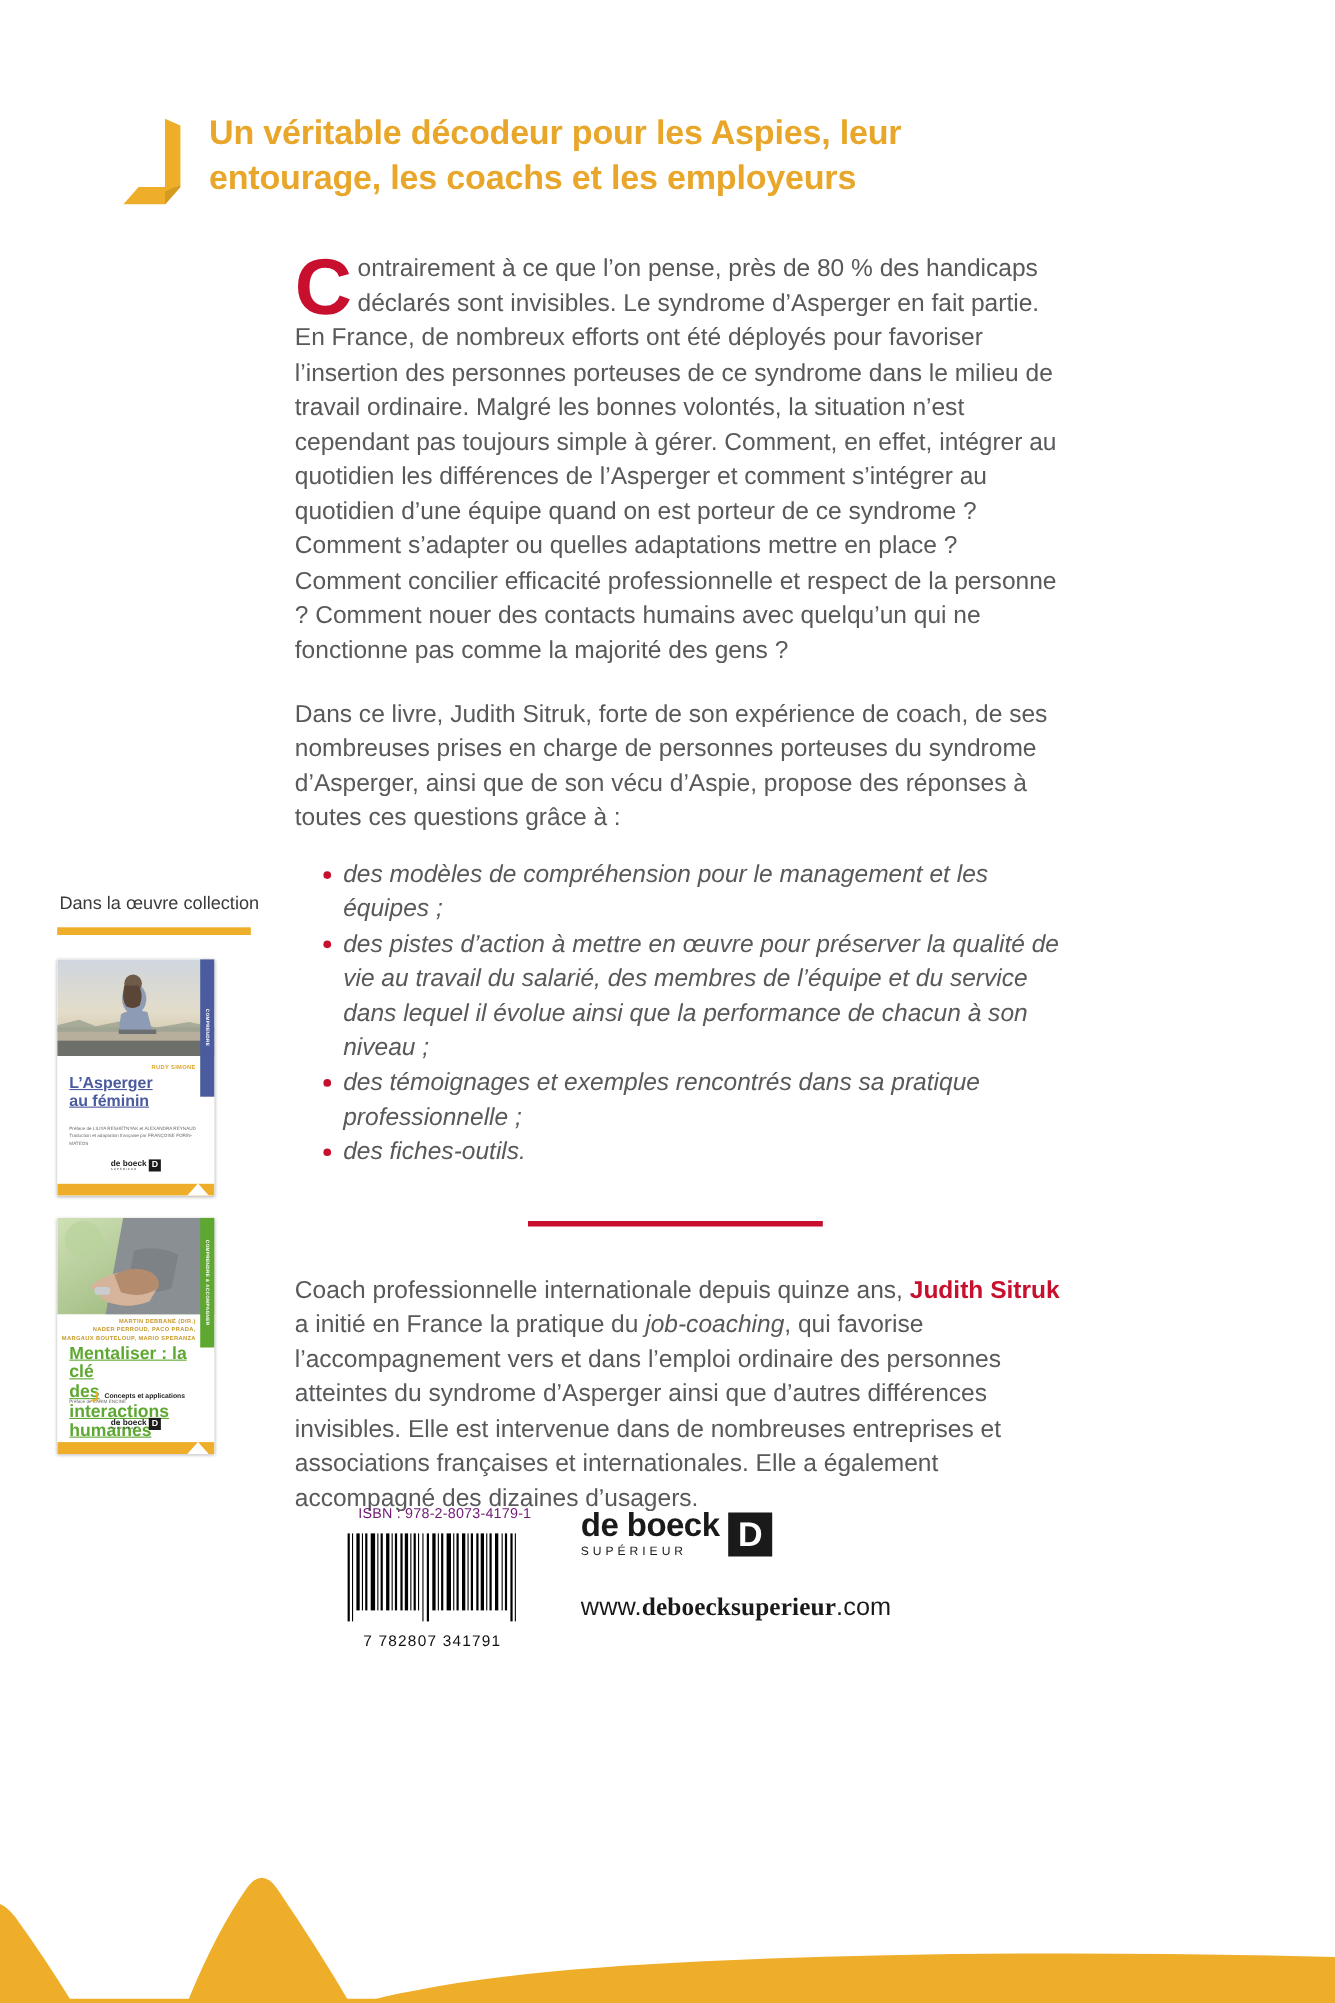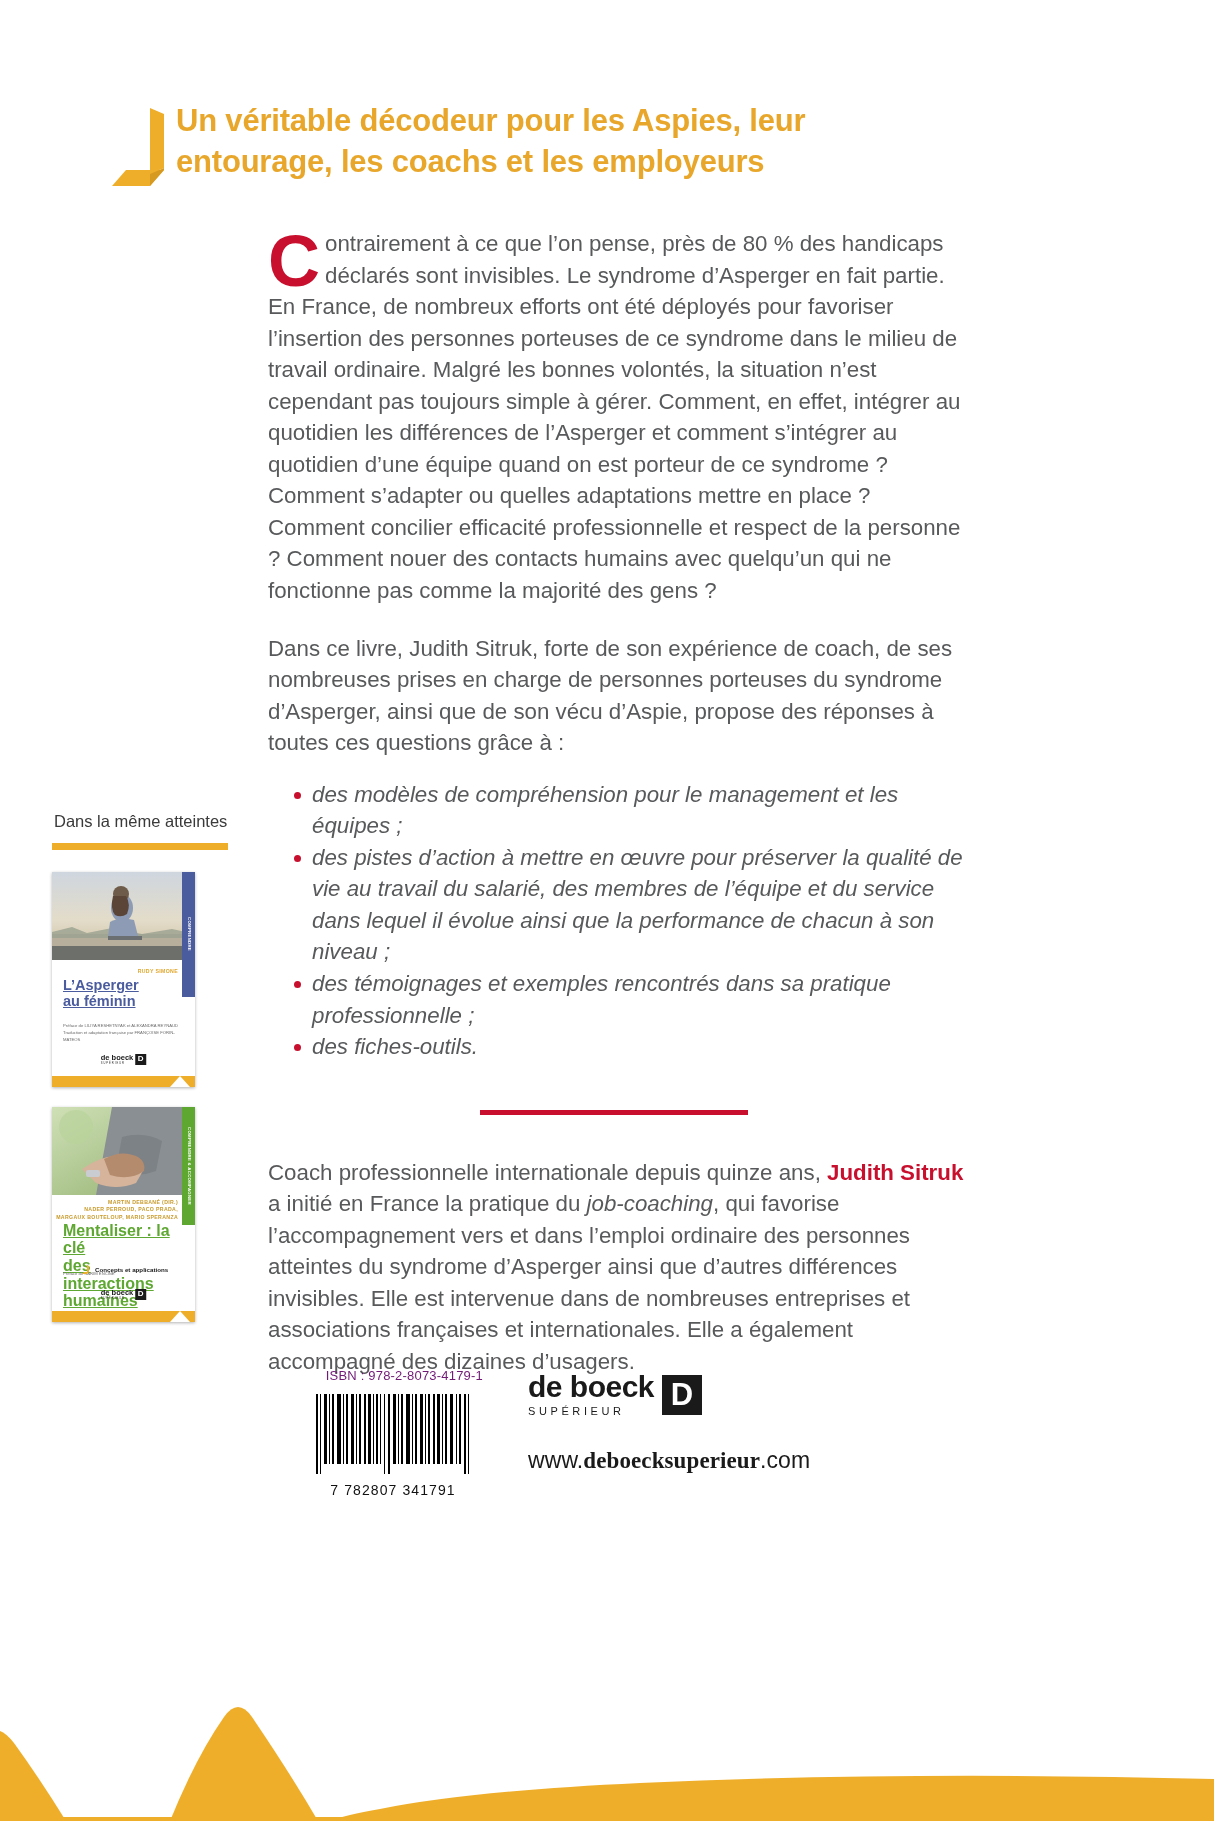--- a/index.html
+++ b/index.html
@@ -23,21 +23,21 @@
   }
 
   
   .header {
     position: absolute;
     left: 112px;
     top: 100px;
     width: 900px;
     display: flex;
     align-items: flex-start;
-    gap: 8px;
+    gap: 22px;
   }
   .corner-mark {
     width: 56px;
     height: 78px;
     flex: 0 0 56px;
     margin-top: 8px;
     position: relative;
   }
   .corner-mark svg { display: block; }
 
@@ -365,21 +365,21 @@
       <li>des témoignages et exemples rencontrés dans sa pratique professionnelle ;</li>
       <li>des fiches-outils.</li>
     </ul>
 
     <div class="red-rule"></div>
 
     <p class="body-text bio"><span>Coach professionnelle internationale depuis quinze ans, </span><span class="name">Judith Sitruk</span><span> a initié en France la pratique du </span><em>job-coaching</em><span>, qui favorise l’accompagnement vers et dans l’emploi ordinaire des personnes atteintes du syndrome d’Asperger ainsi que d’autres différences invisibles. Elle est intervenue dans de nombreuses entreprises et associations françaises et internationales. Elle a également accompagné des dizaines d’usagers.</span></p>
   </div>
 
   <div class="sidebar">
-    <div class="sidebar-title">Dans la même atteintes</div>
+    <div class="sidebar-title">Dans la œuvre collection</div>
     <div class="sidebar-rule"></div>
 
     <div class="book">
       <svg class="photo" viewBox="0 0 143 88" xmlns="http://www.w3.org/2000/svg">
         <defs>
           <linearGradient id="sky1" x1="0" y1="0" x2="0" y2="1">
             <stop offset="0%" stop-color="#cfd6df"></stop>
             <stop offset="55%" stop-color="#e3dcc9"></stop>
             <stop offset="100%" stop-color="#c9ba9a"></stop>
           </linearGradient>

